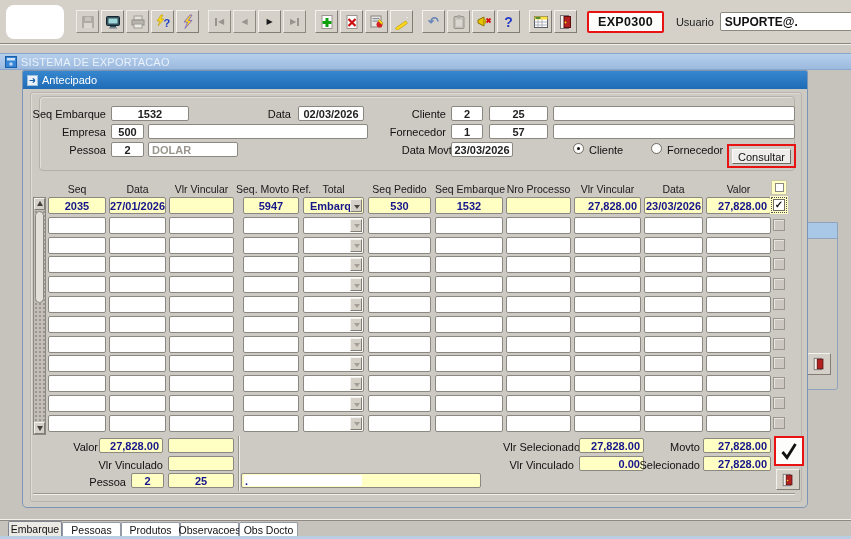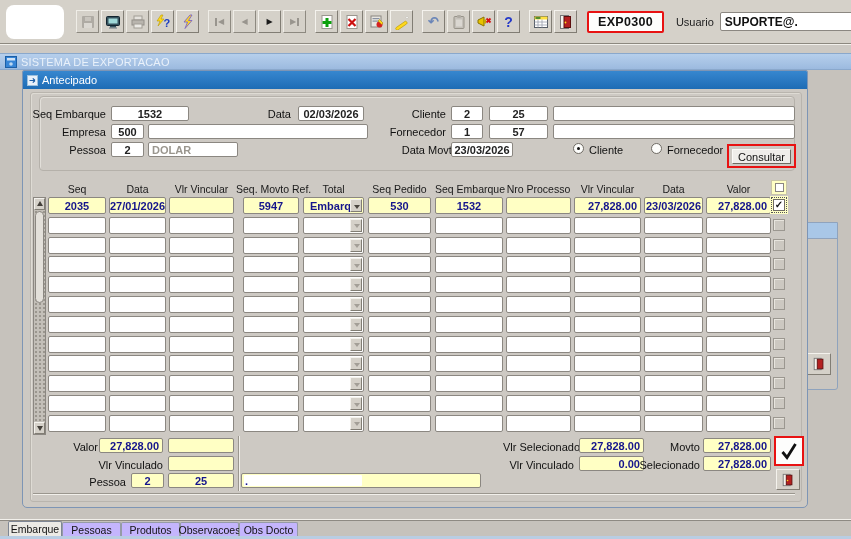--- a/index.html
+++ b/index.html
@@ -108,21 +108,21 @@
 
   .big-check{position:absolute;left:751px;top:365px;width:30px;height:30px;border:2px solid #e81212;
              background:#fdfdfc;display:flex;align-items:center;justify-content:center}
   .exit-sm{position:absolute;left:753px;top:398px;width:24px;height:21px;background:#d5d1c9;
            border:1px solid;border-color:#f4f2ed #817d74 #817d74 #f4f2ed;display:flex;align-items:center;justify-content:center}
   .white-patch{position:absolute;left:2px;top:1px;width:118px;height:11px;background:#fff;border-radius:1px}
 
   
   .strip-sep{position:absolute;left:0;top:519px;width:851px;height:2px;border-top:1px solid #f2f0eb;border-bottom:1px solid #8e8a83}
   .tabstrip{position:absolute;left:0;top:521px;width:851px;height:15px;display:flex;padding-left:8px}
-  .tab{height:14px;margin-top:1px;background:#c4b5fd;border:1px solid #959ba6;border-bottom:none;
+  .tab{height:14px;margin-top:1px;background:#ffffff;border:1px solid #959ba6;border-bottom:none;
        border-radius:2px 2px 0 0;font-size:10.5px;color:#111;display:flex;align-items:center;justify-content:center;
        width:59px;flex:none}
   .tab.active{background:#eceae5;height:15px;margin-top:0;width:54px;z-index:3;border-color:#7e8694}
   .bottom-strip{position:absolute;left:0;top:536px;width:851px;height:3px;background:#b9cde3}
 
   svg{display:block}
 </style>
 </head>
 <body>
 

